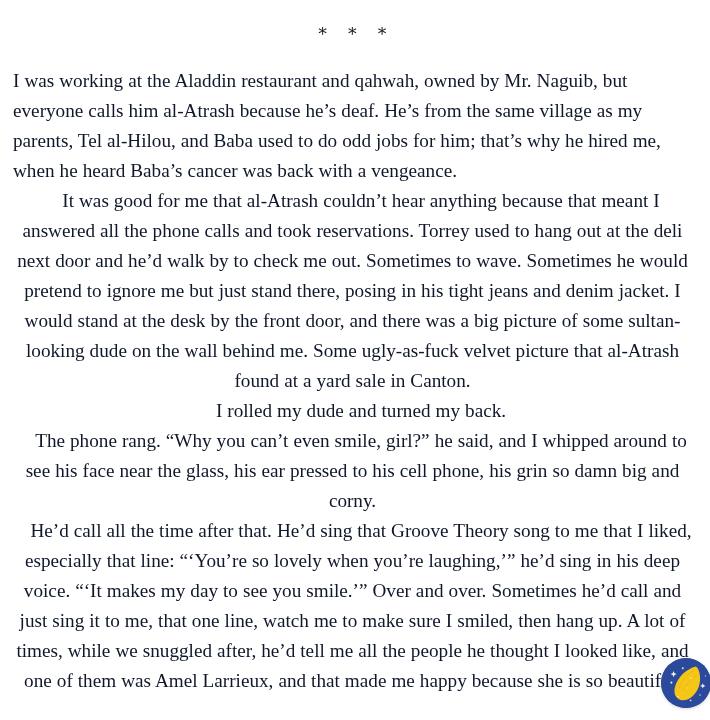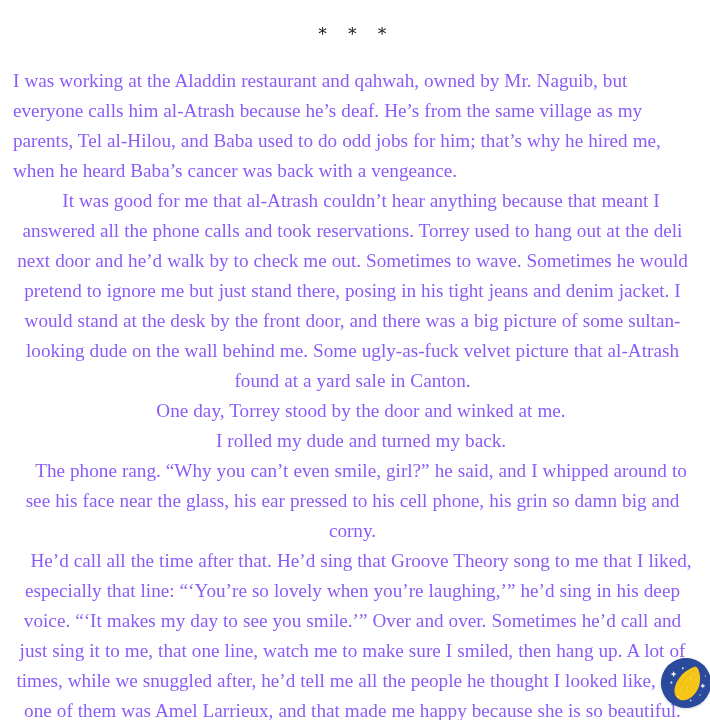--- a/index.html
+++ b/index.html
@@ -36,21 +36,21 @@
     margin: 0 0 26px 0;
     height: 18px;
     user-select: none;
   }
 
   .body-text p {
     margin: 0;
     font-size: 19.2px;
     line-height: 30px;
     text-align: left;
-    color: #8b5cf6;
+    color: #0f172a;
     font-weight: 400;
     word-spacing: 0.2px;
   }
 
   .body-text p.indent {
     text-indent: 17px;
     text-align: center;
   }
 
   
@@ -78,21 +78,20 @@
 </head>
 <body>
 
 <div class="reader-page">
 
   <div class="scene-break">∗ ∗ ∗</div>
 
   <div class="body-text">
     <p>I was working at the Aladdin restaurant and qahwah, owned by Mr. Naguib, but everyone calls him al-Atrash because he’s deaf. He’s from the same village as my parents, Tel al-Hilou, and Baba used to do odd jobs for him; that’s why he hired me, when he heard Baba’s cancer was back with a vengeance.</p>
     <p class="indent">It was good for me that al-Atrash couldn’t hear anything because that meant I answered all the phone calls and took reservations. Torrey used to hang out at the deli next door and he’d walk by to check me out. Sometimes to wave. Sometimes he would pretend to ignore me but just stand there, posing in his tight jeans and denim jacket. I would stand at the desk by the front door, and there was a big picture of some sultan-looking dude on the wall behind me. Some ugly-as-fuck velvet picture that al-Atrash found at a yard sale in Canton.</p>
-    <p class="indent">One day, Torrey stood by the door and winked at me.</p>
     <p class="indent">I rolled my dude and turned my back.</p>
     <p class="indent">The phone rang. “Why you can’t even smile, girl?” he said, and I whipped around to see his face near the glass, his ear pressed to his cell phone, his grin so damn big and corny.</p>
     <p class="indent">He’d call all the time after that. He’d sing that Groove Theory song to me that I liked, especially that line: “‘You’re so lovely when you’re laughing,’” he’d sing in his deep voice. “‘It makes my day to see you smile.’” Over and over. Sometimes he’d call and just sing it to me, that one line, watch me to make sure I smiled, then hang up. A lot of times, while we snuggled after, he’d tell me all the people he thought I looked like, and one of them was Amel Larrieux, and that made me happy because she is so beautiful.</p>
   </div>
 
   <button class="theme-toggle">
     <span>
       <svg viewBox="0 0 50 50" xmlns="http://www.w3.org/2000/svg" aria-hidden="true">
         <circle cx="25" cy="25" r="25" fill="#2b4a9b"></circle>
 

